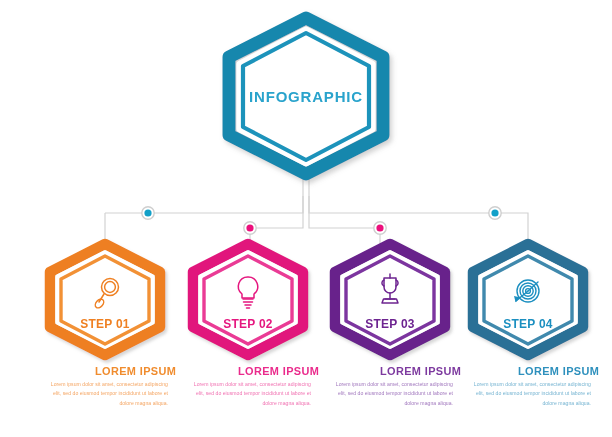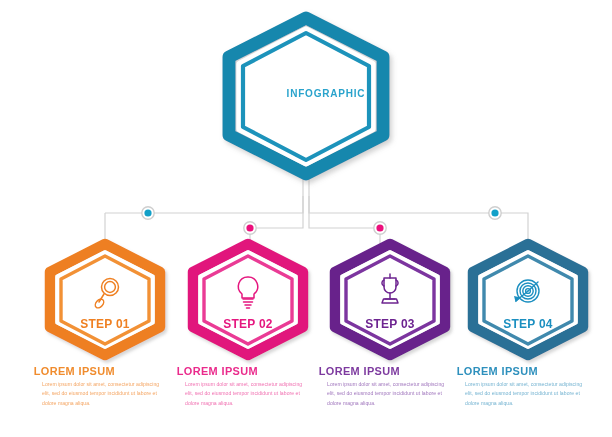--- a/index.html
+++ b/index.html
@@ -14,34 +14,33 @@
   #svgroot{position:absolute;left:0;top:0;width:612px;height:437px;}
 
   .hex-label{
     position:absolute;
     text-align:center;
     font-weight:bold;
     letter-spacing:.5px;
     pointer-events:none;
   }
   .center-title{
-    font-size:10px;
+    font-size:15px;
     letter-spacing:.8px;
-    margin-left:20px;
   }
   .step-title{
     font-size:13px;
     letter-spacing:.3px;
     font-family:"Liberation Sans Narrow","Liberation Sans",sans-serif;
     transform:scaleX(.92);
   }
   .textblock{
     position:absolute;
     width:150px;
-    text-align:left;
+    text-align:right;
   }
   .tb-head{
     font-size:11.5px;
     font-weight:bold;
     letter-spacing:.4px;
     margin:0 0 3px 0;
     transform:scaleX(.95);
   }
   .tb-body{
     font-size:5.1px;

